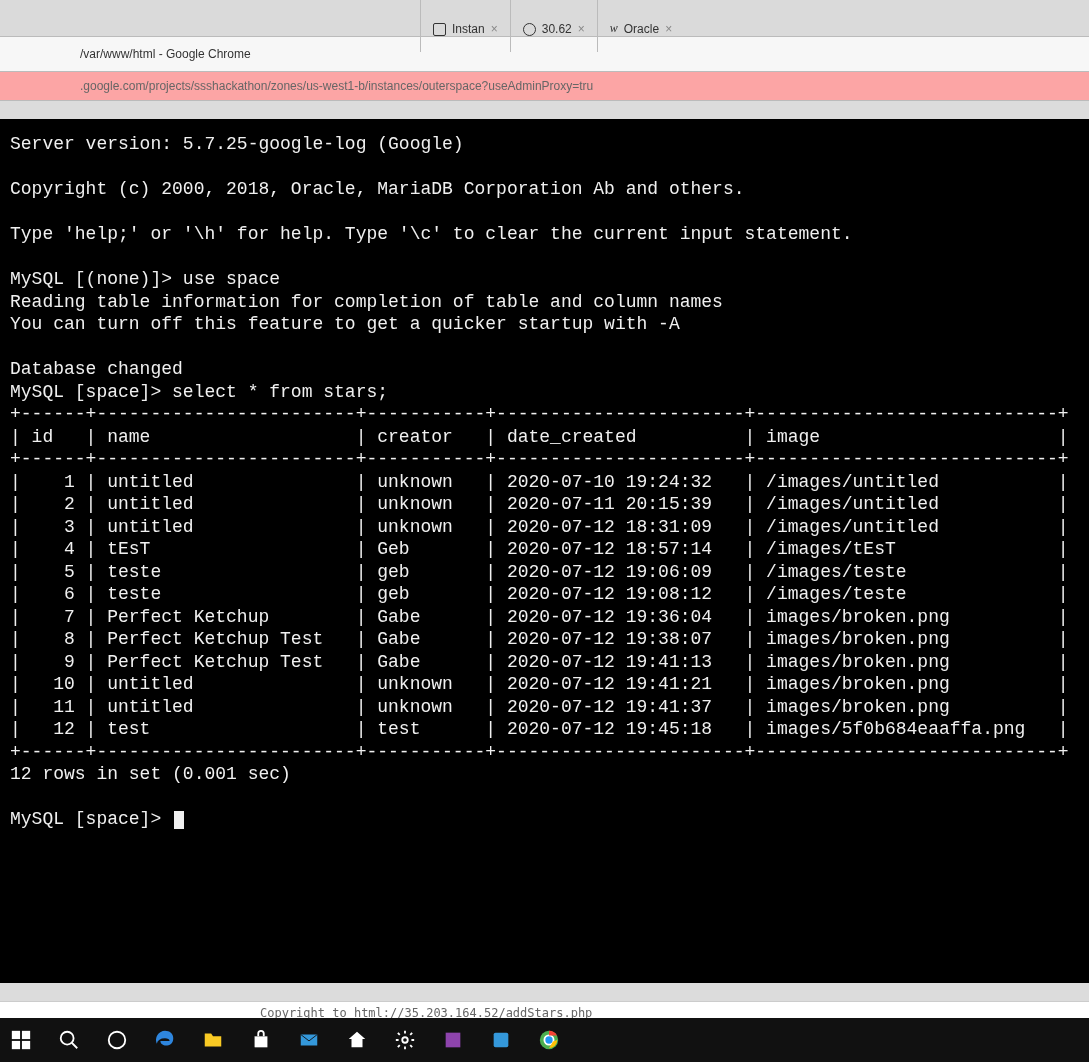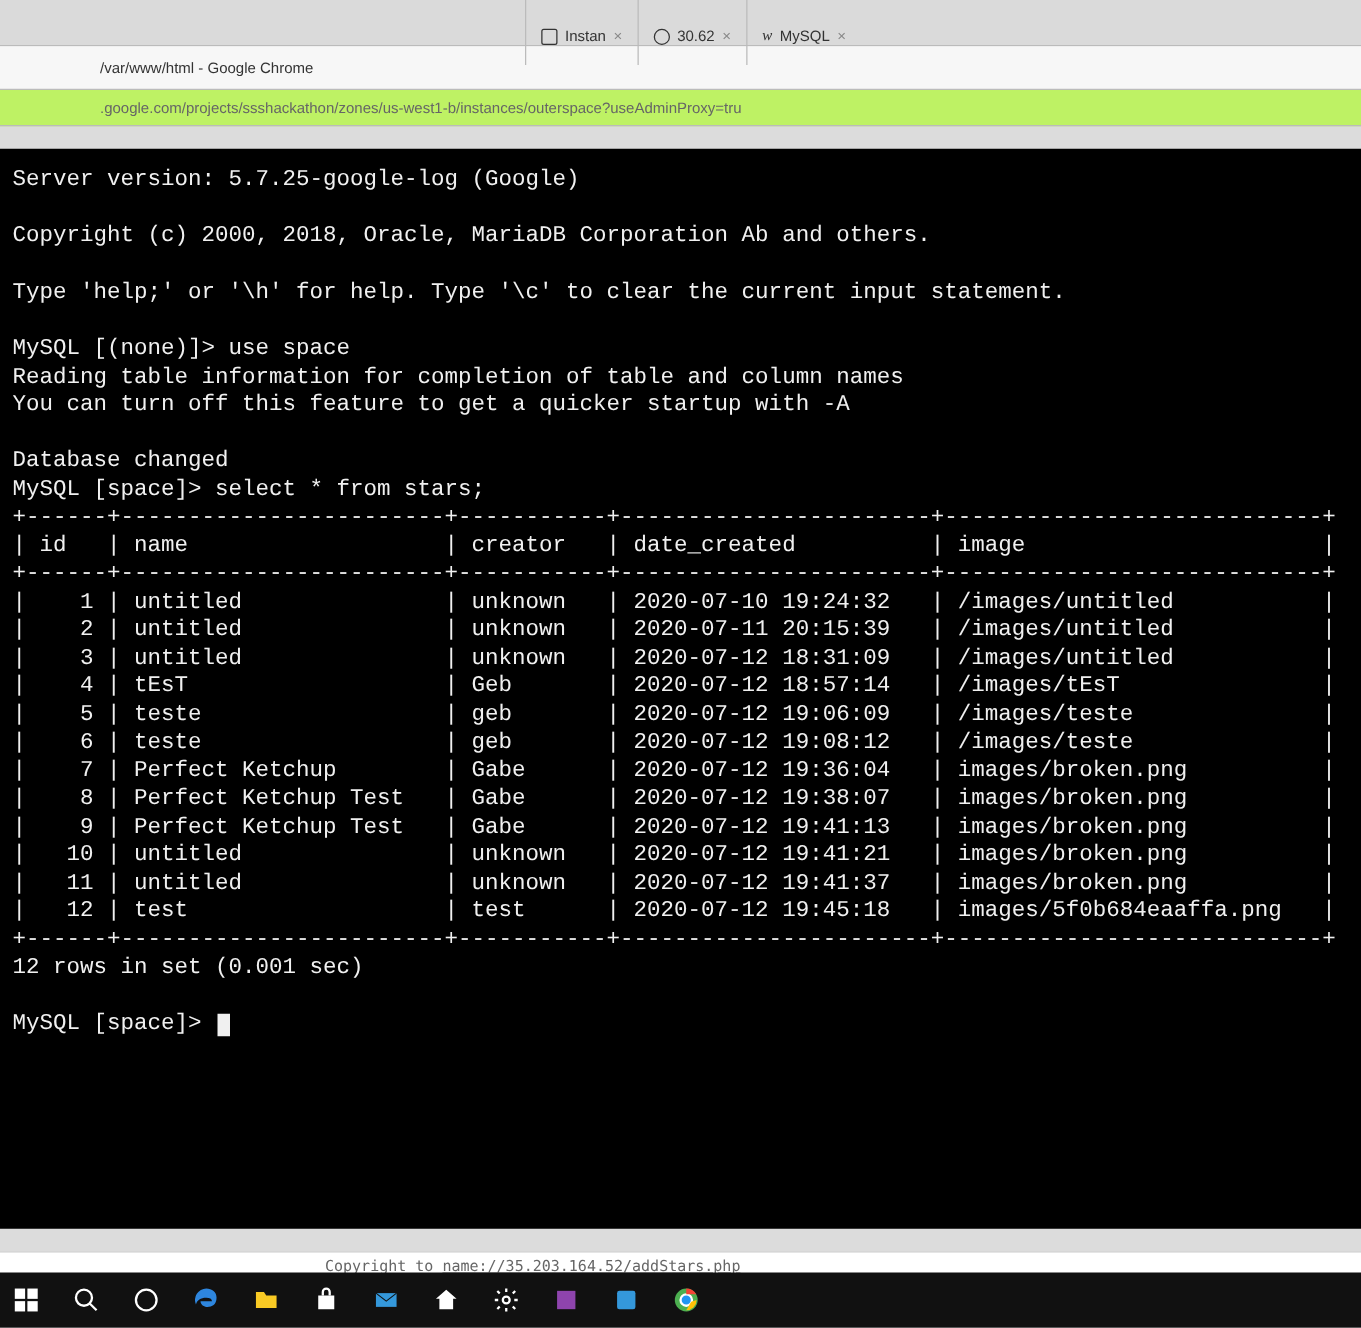--- a/index.html
+++ b/index.html
@@ -32,29 +32,29 @@
     <span>Instan</span>
     <span class="close">×</span>
   </div>
   <div class="tab">
     <span class="tabicon" style="border-radius:50%"></span>
     <span>30.62</span>
     <span class="close">×</span>
   </div>
   <div class="tab">
     <span style="font-style:italic;font-family:serif">w</span>
-    <span>MySQL</span>
+    <span>Oracle</span>
     <span class="close">×</span>
   </div>
 </div>
 
 <div class="urlbar">
   <span class="title">/var/www/html - Google Chrome</span>
 </div>
-<div class="urlbar" style="height:28px;background:#bef264">
+<div class="urlbar" style="height:28px;background:#fca5a5">
   <span class="addr">.google.com/projects/ssshackathon/zones/us-west1-b/instances/outerspace?useAdminProxy=tru</span>
 </div>
 
 <pre class="term" id="term">Server version: 5.7.25-google-log (Google)
 
 Copyright (c) 2000, 2018, Oracle, MariaDB Corporation Ab and others.
 
 Type 'help;' or '\h' for help. Type '\c' to clear the current input statement.
 
 MySQL [(none)]&gt; use space
@@ -78,21 +78,21 @@
 |   10 | untitled               | unknown   | 2020-07-12 19:41:21   | images/broken.png          |
 |   11 | untitled               | unknown   | 2020-07-12 19:41:37   | images/broken.png          |
 |   12 | test                   | test      | 2020-07-12 19:45:18   | images/5f0b684eaaffa.png   |
 +------+------------------------+-----------+-----------------------+----------------------------+
 12 rows in set (0.001 sec)
 
 MySQL [space]&gt; <span class="cursor"></span></pre>
 
 <div class="devcon">
   <div>
-    <span>Copyright to </span><span class="nav">name://35.203.164.52/addStars.php</span>
+    <span>Copyright to </span><span class="nav">html://35.203.164.52/addStars.php</span>
   </div>
   <div class="prompt">&gt; su</div>
 </div>
 
 <div class="taskbar">
   <div class="tbitem">
       <svg viewBox="0 0 24 24" fill="#fff">
         <rect x="2" y="2" width="9" height="9"></rect>
         <rect x="13" y="2" width="9" height="9"></rect>
         <rect x="2" y="13" width="9" height="9"></rect>

